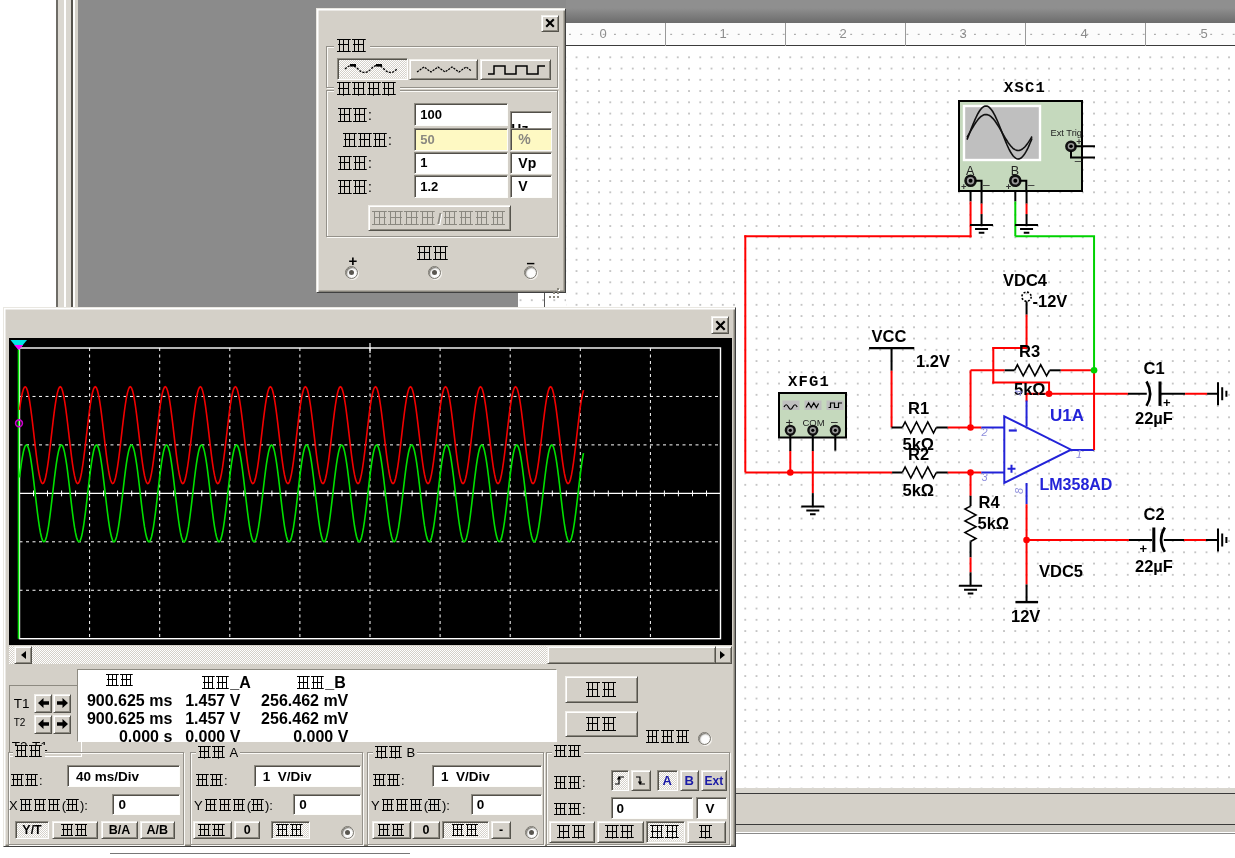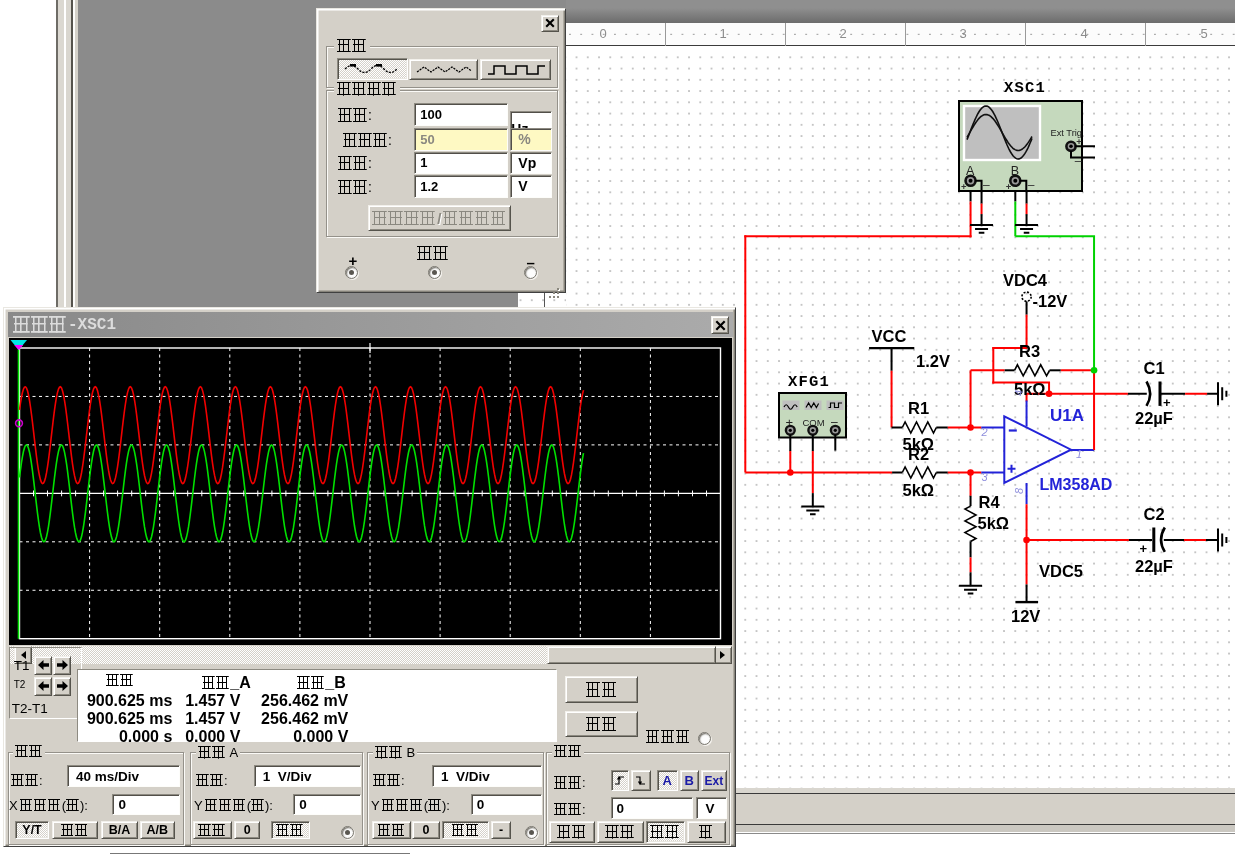--- a/index.html
+++ b/index.html
@@ -308,26 +308,20 @@
       </div>
       <div class="radio a" style="left:206.5px;top:257.3px;width:13px;height:13px"></div>
       <div class="a" style="left:240px;top:279px;width:2px;height:2px;background:#8a877e;box-shadow:1px 1px 0 #fff"></div>
       <div class="a" style="left:236px;top:283px;width:2px;height:2px;background:#8a877e;box-shadow:1px 1px 0 #fff"></div>
       <div class="a" style="left:240px;top:283px;width:2px;height:2px;background:#8a877e;box-shadow:1px 1px 0 #fff"></div>
       <div class="a" style="left:232px;top:287px;width:2px;height:2px;background:#8a877e;box-shadow:1px 1px 0 #fff"></div>
       <div class="a" style="left:236px;top:287px;width:2px;height:2px;background:#8a877e;box-shadow:1px 1px 0 #fff"></div>
       <div class="a" style="left:240px;top:287px;width:2px;height:2px;background:#8a877e;box-shadow:1px 1px 0 #fff"></div>
     </div>
     <div class="a" style="left:3px;top:307px;width:733px;height:540px;background:#d4d0c8;border:1.5px solid;border-color:#e9e7e1 #404040 #404040 #e9e7e1;box-shadow:inset 1.5px 1.5px 0 #fff,inset -1.5px -1.5px 0 #87847b">
-      <div class="a" style="left:4px;top:4px;width:725px;height:25px;background:linear-gradient(90deg,#898989,#ababab);display:flex;align-items:center;padding-left:5px;color:#dcdcdc">
-        <i class="cj c17 cjb"></i>
-        <i class="cj c17 cjb"></i>
-        <i class="cj c17 cjb"></i>
-        <span style="font-family:Liberation Mono,monospace;font-weight:bold;font-size:16px;margin-left:1px">-XSC1</span>
-      </div>
       <div class="btn a" style="left:707px;top:8px;width:18px;height:18px">
         <svg width="11" height="11" viewBox="0 0 11 11">
           <path d="M1.3,1.3 L9.7,9.7 M9.7,1.3 L1.3,9.7" stroke="#000" stroke-width="2.2"></path>
         </svg>
       </div>
       <svg class="a" style="left:5px;top:30px;background:#000" width="723" height="307" viewBox="0 0 723 307">
         <rect x="10.5" y="10.0" width="701.0" height="290.70000000000005" fill="none" stroke="#fff" stroke-width="1.4"></rect>
         <line x1="80.6" y1="10.0" x2="80.6" y2="300.70000000000005" stroke="#fff" stroke-width="1" stroke-dasharray="3 3.5"></line>
         <line x1="150.7" y1="10.0" x2="150.7" y2="300.70000000000005" stroke="#fff" stroke-width="1" stroke-dasharray="3 3.5"></line>
         <line x1="220.8" y1="10.0" x2="220.8" y2="300.70000000000005" stroke="#fff" stroke-width="1" stroke-dasharray="3 3.5"></line>
@@ -353,21 +347,21 @@
       </svg>
       <div class="a" style="left:5px;top:338px;width:723px;height:17.5px;background:repeating-conic-gradient(#fff 0 25%,#d4d0c8 0 50%);background-size:2px 2px">
         <div class="btn a" style="left:5px;top:0;width:18px;height:17.5px">
           <div style="width:0;height:0;border:4.5px solid transparent;border-right:5.5px solid #000;margin-right:4px"></div>
         </div>
         <div class="btn a" style="left:704.5px;top:0;width:18px;height:17.5px">
           <div style="width:0;height:0;border:4.5px solid transparent;border-left:5.5px solid #000;margin-left:4px"></div>
         </div>
         <div class="btn a" style="left:538px;top:0;width:169px;height:17.5px"></div>
       </div>
-      <div class="a" style="left:4.7px;top:339px;width:73px;height:71.7px;border:1px solid;border-color:#8d8a81 #fff #fff #8d8a81">
+      <div class="a" style="left:4.7px;top:377px;width:73px;height:71.7px;border:1px solid;border-color:#8d8a81 #fff #fff #8d8a81">
         <div class="t" style="left:4px;top:10px;font-size:13.5px">T1</div>
         <div class="t" style="left:4px;top:31px;font-size:10px">T2</div>
         <div class="t" style="left:2px;top:53px;font-size:13.5px">T2-T1</div>
         <div class="btn a" style="left:24.5px;top:8px;width:18px;height:18.5px">
           <svg width="11" height="10" viewBox="0 0 11 10">
             <path d="M5.5,0 L0,5 L5.5,10 V6.8 H11 V3.2 H5.5 Z" fill="#000"></path>
           </svg>
         </div>
         <div class="btn a" style="left:43.5px;top:8px;width:18px;height:18.5px">
           <svg width="11" height="10" viewBox="0 0 11 10">

